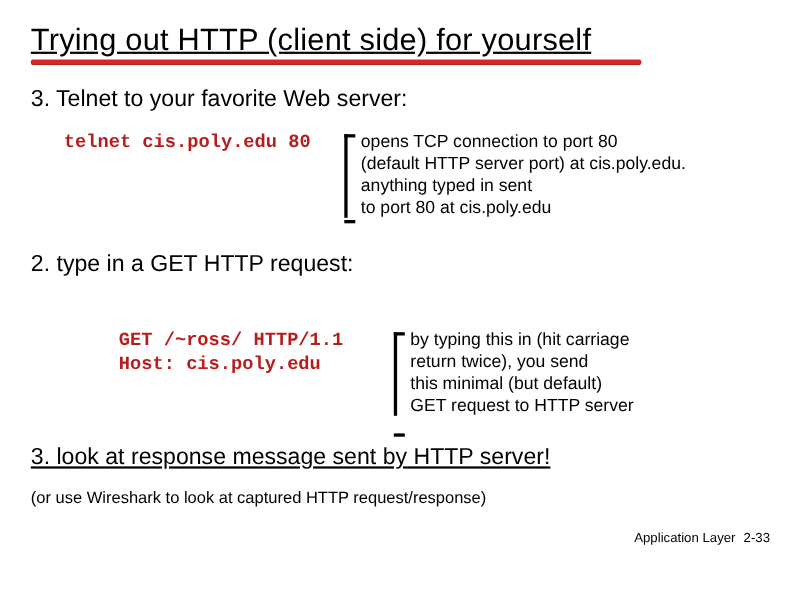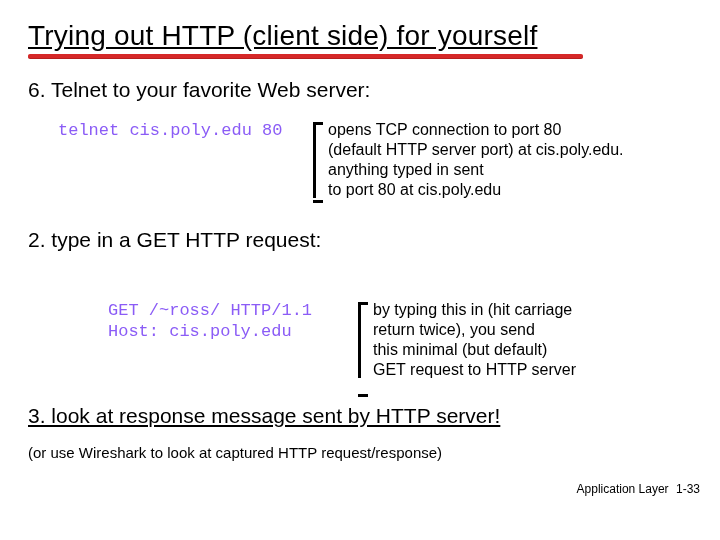--- a/index.html
+++ b/index.html
@@ -42,22 +42,22 @@
     margin-top: 20px;
   }
   .row {
     display: flex;
     align-items: flex-start;
     margin-top: 18px;
     margin-left: 30px;
   }
   .code {
     font-family: "Courier New", Courier, monospace;
-    font-weight: normal;
-    color: #8b5cf6;
+    font-weight: bold;
+    color: #b91c1c;
     font-size: 17px;
     white-space: pre;
     line-height: 1.25;
     flex: 0 0 auto;
   }
   .row1 .code { width: 250px; }
   .row2 { margin-left: 80px; margin-top: 48px; }
   .row2 .code { width: 245px; }
   .bracket-wrap {
     display: flex;
@@ -112,21 +112,21 @@
   .footer .label { margin-right: 4px; }
 </style>
 </head>
 <body>
 
 <div class="slide">
 
   <div class="title">Trying out HTTP (client side) for yourself</div>
   <div class="red-underline"></div>
 
-  <div class="body-text step">6. Telnet to your favorite Web server:</div>
+  <div class="body-text step">3. Telnet to your favorite Web server:</div>
 
   <div class="row row1">
     <div class="code">telnet cis.poly.edu 80</div>
     <div class="bracket-wrap">
       <div class="bracket bracket1"></div>
       <div class="expl" style="white-space: pre-line;">opens TCP connection to port 80
 (default HTTP server port) at cis.poly.edu.
 anything typed in sent
 to port 80 at cis.poly.edu</div>
     </div>
@@ -144,16 +144,16 @@
 this minimal (but default)
 GET request to HTTP server</div>
     </div>
   </div>
 
   <div class="step3">3. look at response message sent by HTTP server!</div>
   <div class="step4">(or use Wireshark to look at captured HTTP request/response)</div>
 
   <div class="footer">
     <span class="label">Application Layer</span>
-    <span>1-33</span>
+    <span>2-33</span>
   </div>
 
 </div>
 
 </body></html>

